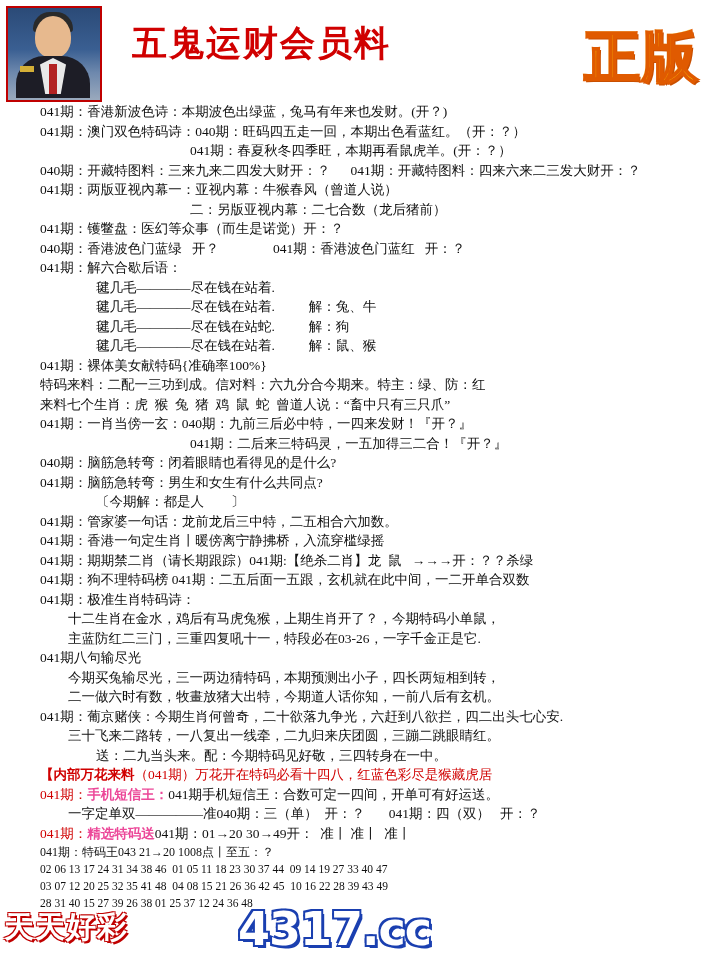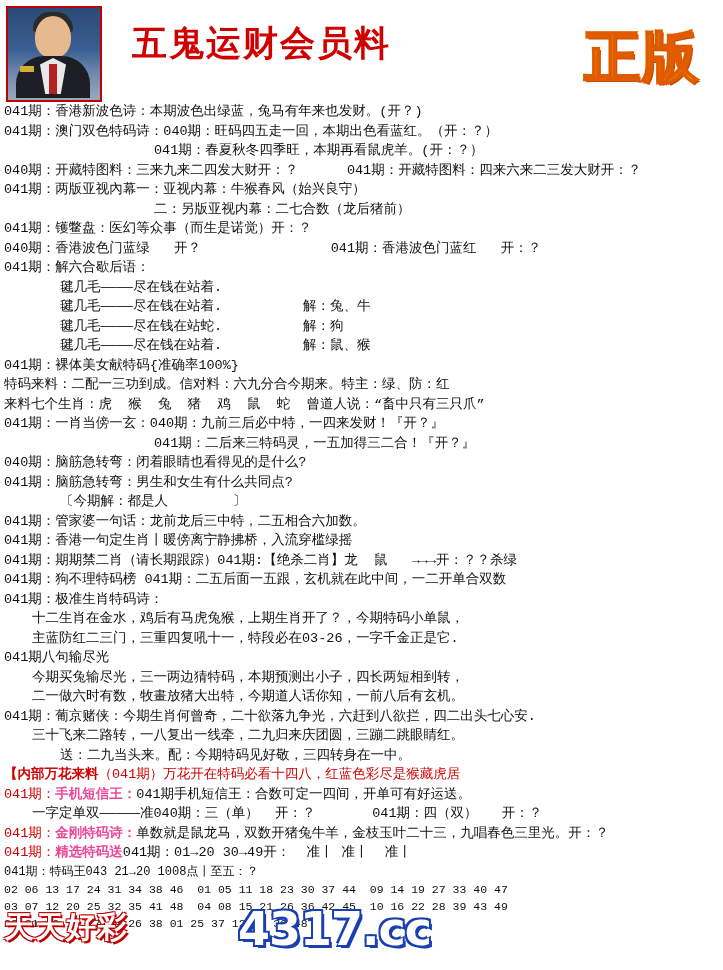--- a/index.html
+++ b/index.html
@@ -119,21 +119,22 @@
     text-align: center;
   }
 
   
   .content {
     position: relative;
     padding: 0 4px;
     font-size: 13.5px;
     line-height: 19.5px;
     color: #101010;
-    font-family: Liberation Mono, monospace;
+    font-family: Liberation Serif, serif;
+    margin-left: 36px;
   }
   .line {
     white-space: pre;
     overflow: hidden;
   }
   .ind1 { padding-left: 28px; }
   .ind2 { padding-left: 56px; }
   .ind4 { padding-left: 150px; }
   .red { color: #d00000; }
   .blue { color: #ec4899; }
@@ -194,21 +195,21 @@
       <div class="stamp-text">正版</div>
     </div>
   </div>
 
   <div class="content">
 
     <div class="line">041期：香港新波色诗：本期波色出绿蓝，兔马有年来也发财。(开？)</div>
     <div class="line">041期：澳门双色特码诗：040期：旺码四五走一回，本期出色看蓝红。（开：？）</div>
     <div class="line ind4">041期：春夏秋冬四季旺，本期再看鼠虎羊。(开：？）</div>
     <div class="line">040期：开藏特图料：三来九来二四发大财开：？      041期：开藏特图料：四来六来二三发大财开：？</div>
-    <div class="line">041期：两版亚视內幕一：亚视内幕：牛猴春风（始兴良守）</div>
+    <div class="line">041期：两版亚视內幕一：亚视内幕：牛猴春风（曾道人说）</div>
     <div class="line ind4">二：另版亚视内幕：二七合数（龙后猪前）</div>
     <div class="line">041期：镬鳖盘：医幻等众事（而生是诺觉）开：？</div>
     <div class="line">040期：香港波色门蓝绿   开？                041期：香港波色门蓝红   开：？</div>
     <div class="line">041期：解六合歇后语：</div>
     <div class="line ind2">毽几毛————尽在钱在站着.</div>
     <div class="line ind2">毽几毛————尽在钱在站着.          解：兔、牛</div>
     <div class="line ind2">毽几毛————尽在钱在站蛇.          解：狗</div>
     <div class="line ind2">毽几毛————尽在钱在站着.          解：鼠、猴</div>
     <div class="line">041期：裸体美女献特码{准确率100%}</div>
     <div class="line">特码来料：二配一三功到成。信对料：六九分合今期来。特主：绿、防：红</div>
@@ -231,21 +232,20 @@
     <div class="line">041期：葡京赌侠：今期生肖何曾奇，二十欲落九争光，六赶到八欲拦，四二出头七心安.</div>
     <div class="line ind1">三十飞来二路转，一八复出一线牵，二九归来庆团圆，三蹦二跳眼睛红。</div>
     <div class="line ind2">送：二九当头来。配：今期特码见好敬，三四转身在一中。</div>
 
     <div class="line"><span class="red bold">【内部万花来料</span><span class="red">（041期）万花开在特码必看十四八，红蓝色彩尽是猴藏虎居</span></div>
 
     <div class="line"><span class="red">041期：</span><span class="blue bold">手机短信王：</span><span>041期手机短信王：合数可定一四间，开单可有好运送。</span></div>
 
     <div class="line ind1">一字定单双—————准040期：三（单）  开：？       041期：四（双）   开：？</div>
 
-    <div class="line"><span class="red">041期：</span><span class="blue bold">金刚特码诗：</span><span>单数就是鼠龙马，双数开猪兔牛羊，金枝玉叶二十三，九唱春色三里光。开：？</span></div>
 
     <div class="line"><span class="red">041期：</span><span class="blue bold">精选特码送</span><span>041期：01→20 30→49开：  准丨 准丨  准丨</span></div>
 
     <div class="line sm">041期：特码王043 21→20 1008点丨至五：？</div>
 
     <div class="line xs">02 06 13 17 24 31 34 38 46  01 05 11 18 23 30 37 44  09 14 19 27 33 40 47</div>
     <div class="line xs">03 07 12 20 25 32 35 41 48  04 08 15 21 26 36 42 45  10 16 22 28 39 43 49</div>
     <div class="line xs">28 31 40 15 27 39 26 38 01 25 37 12 24 36 48</div>
   </div>
 

